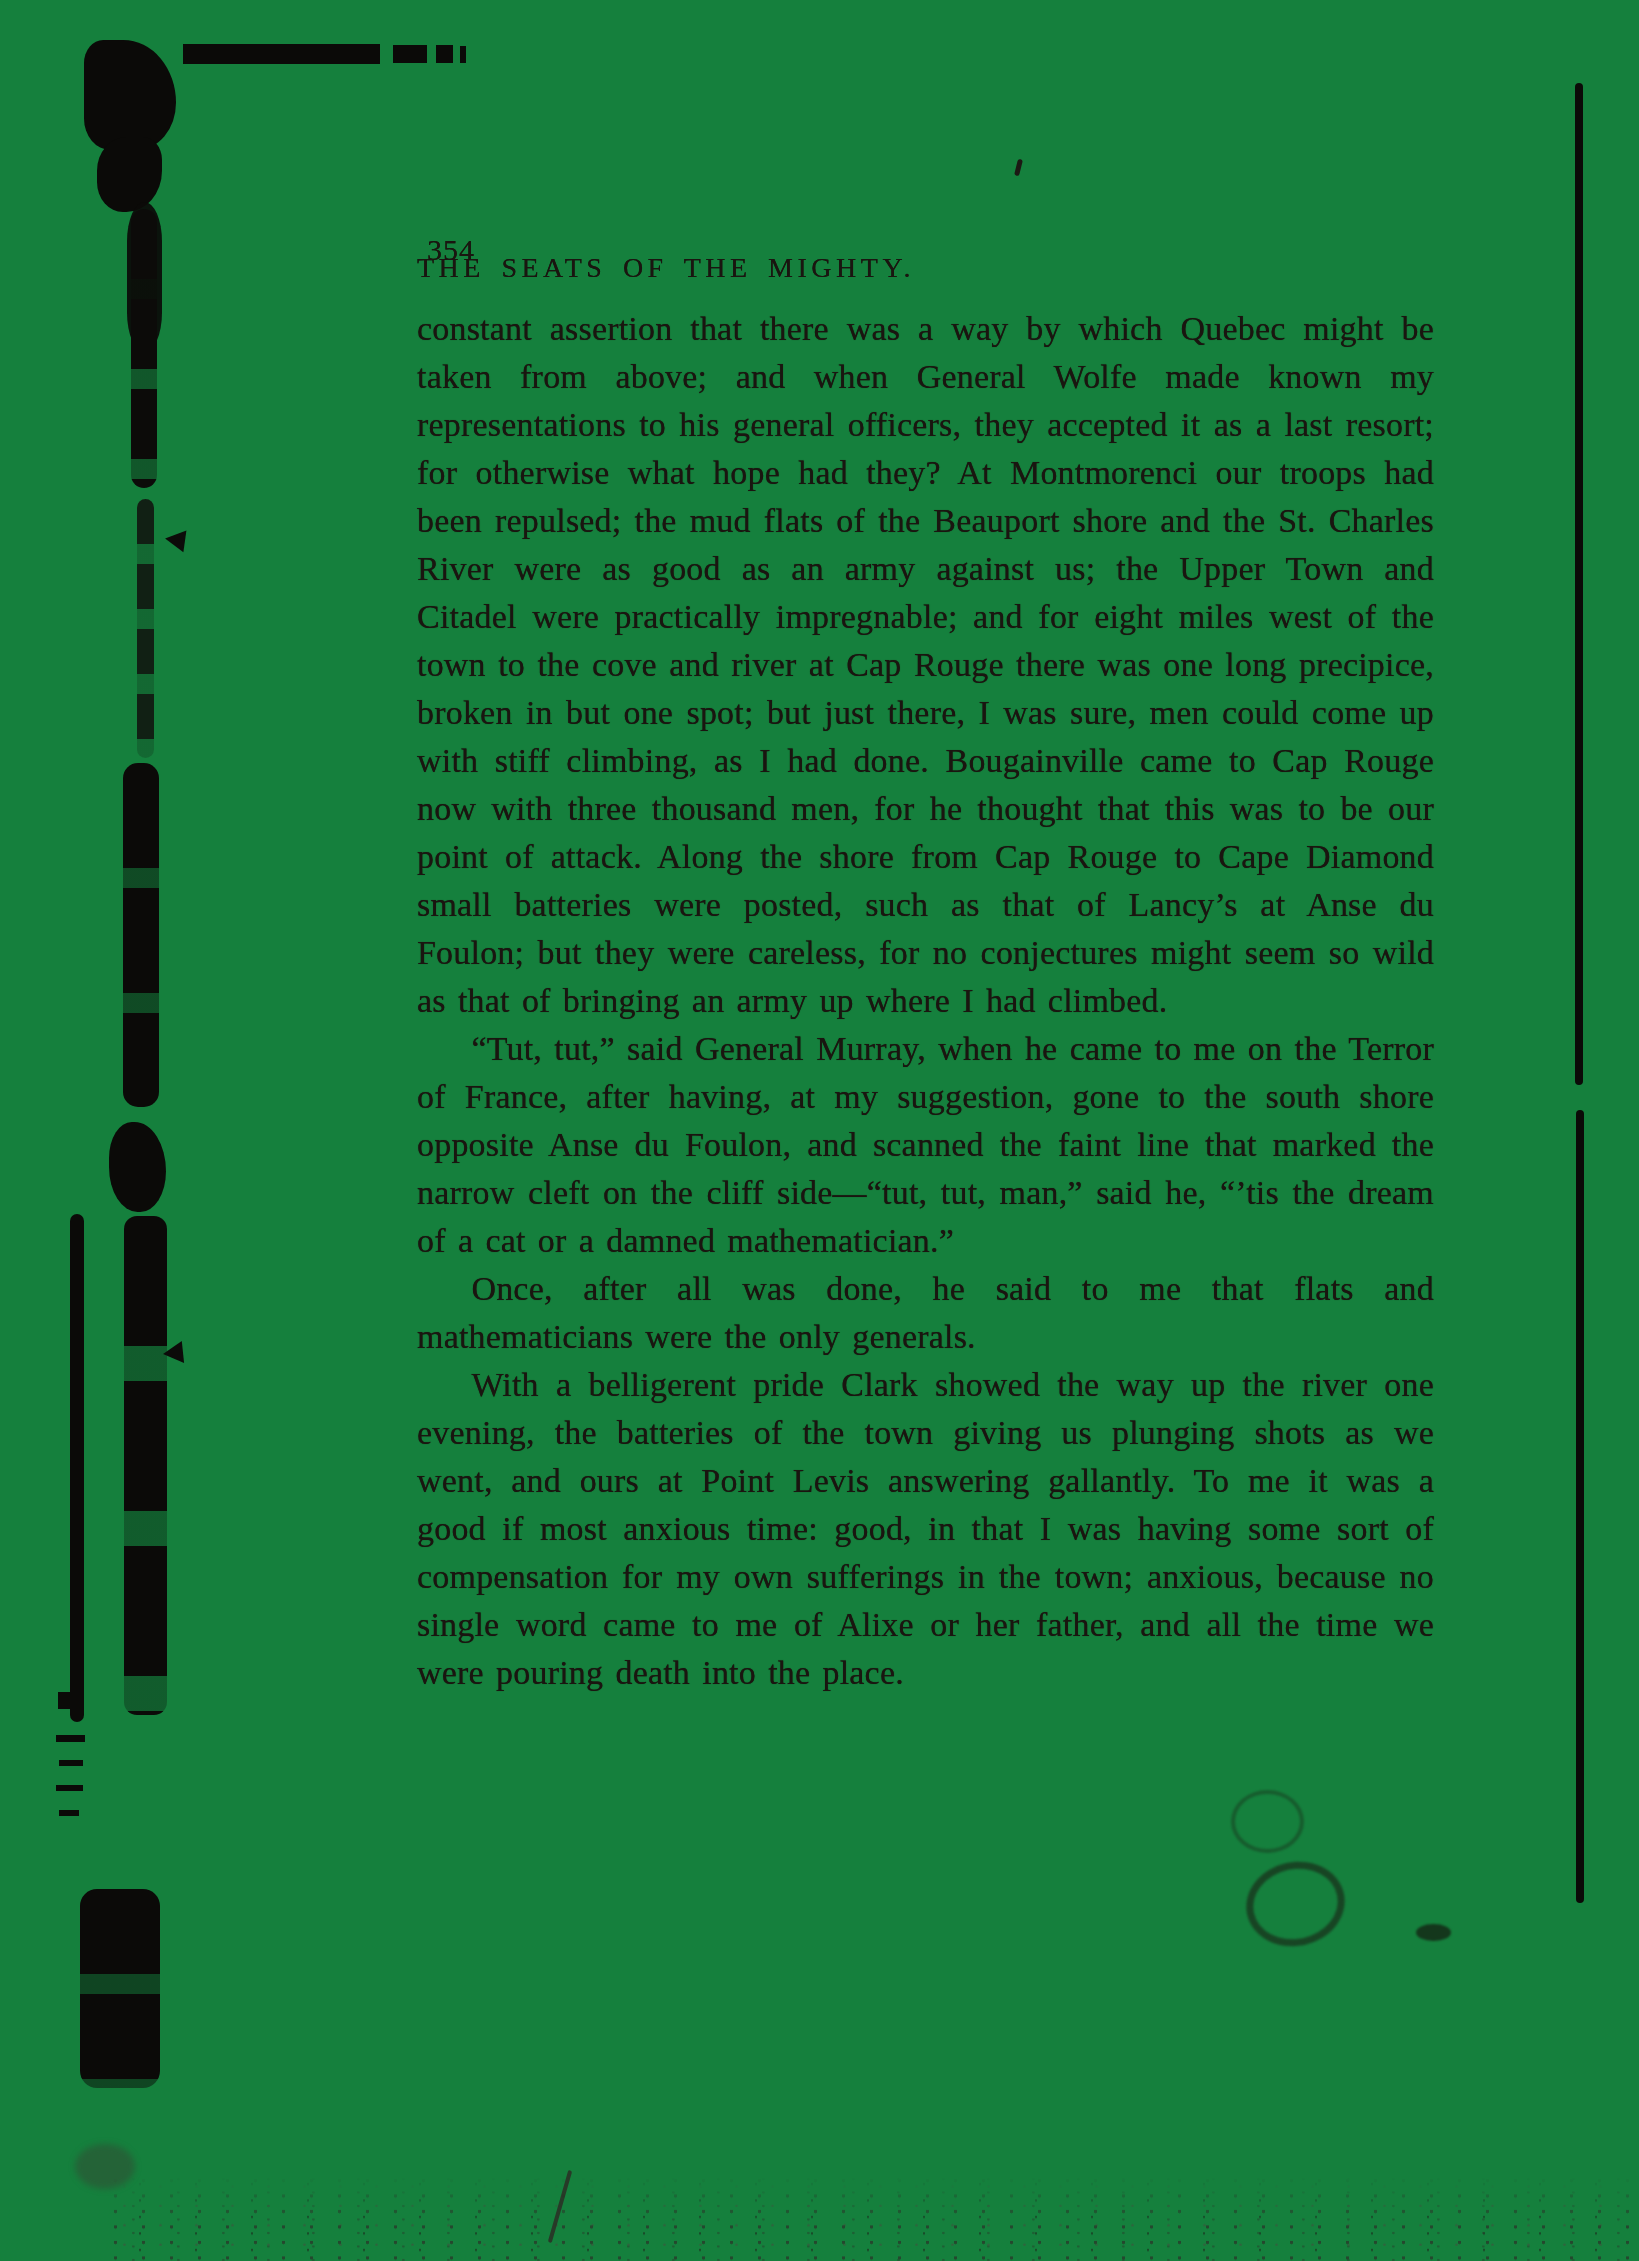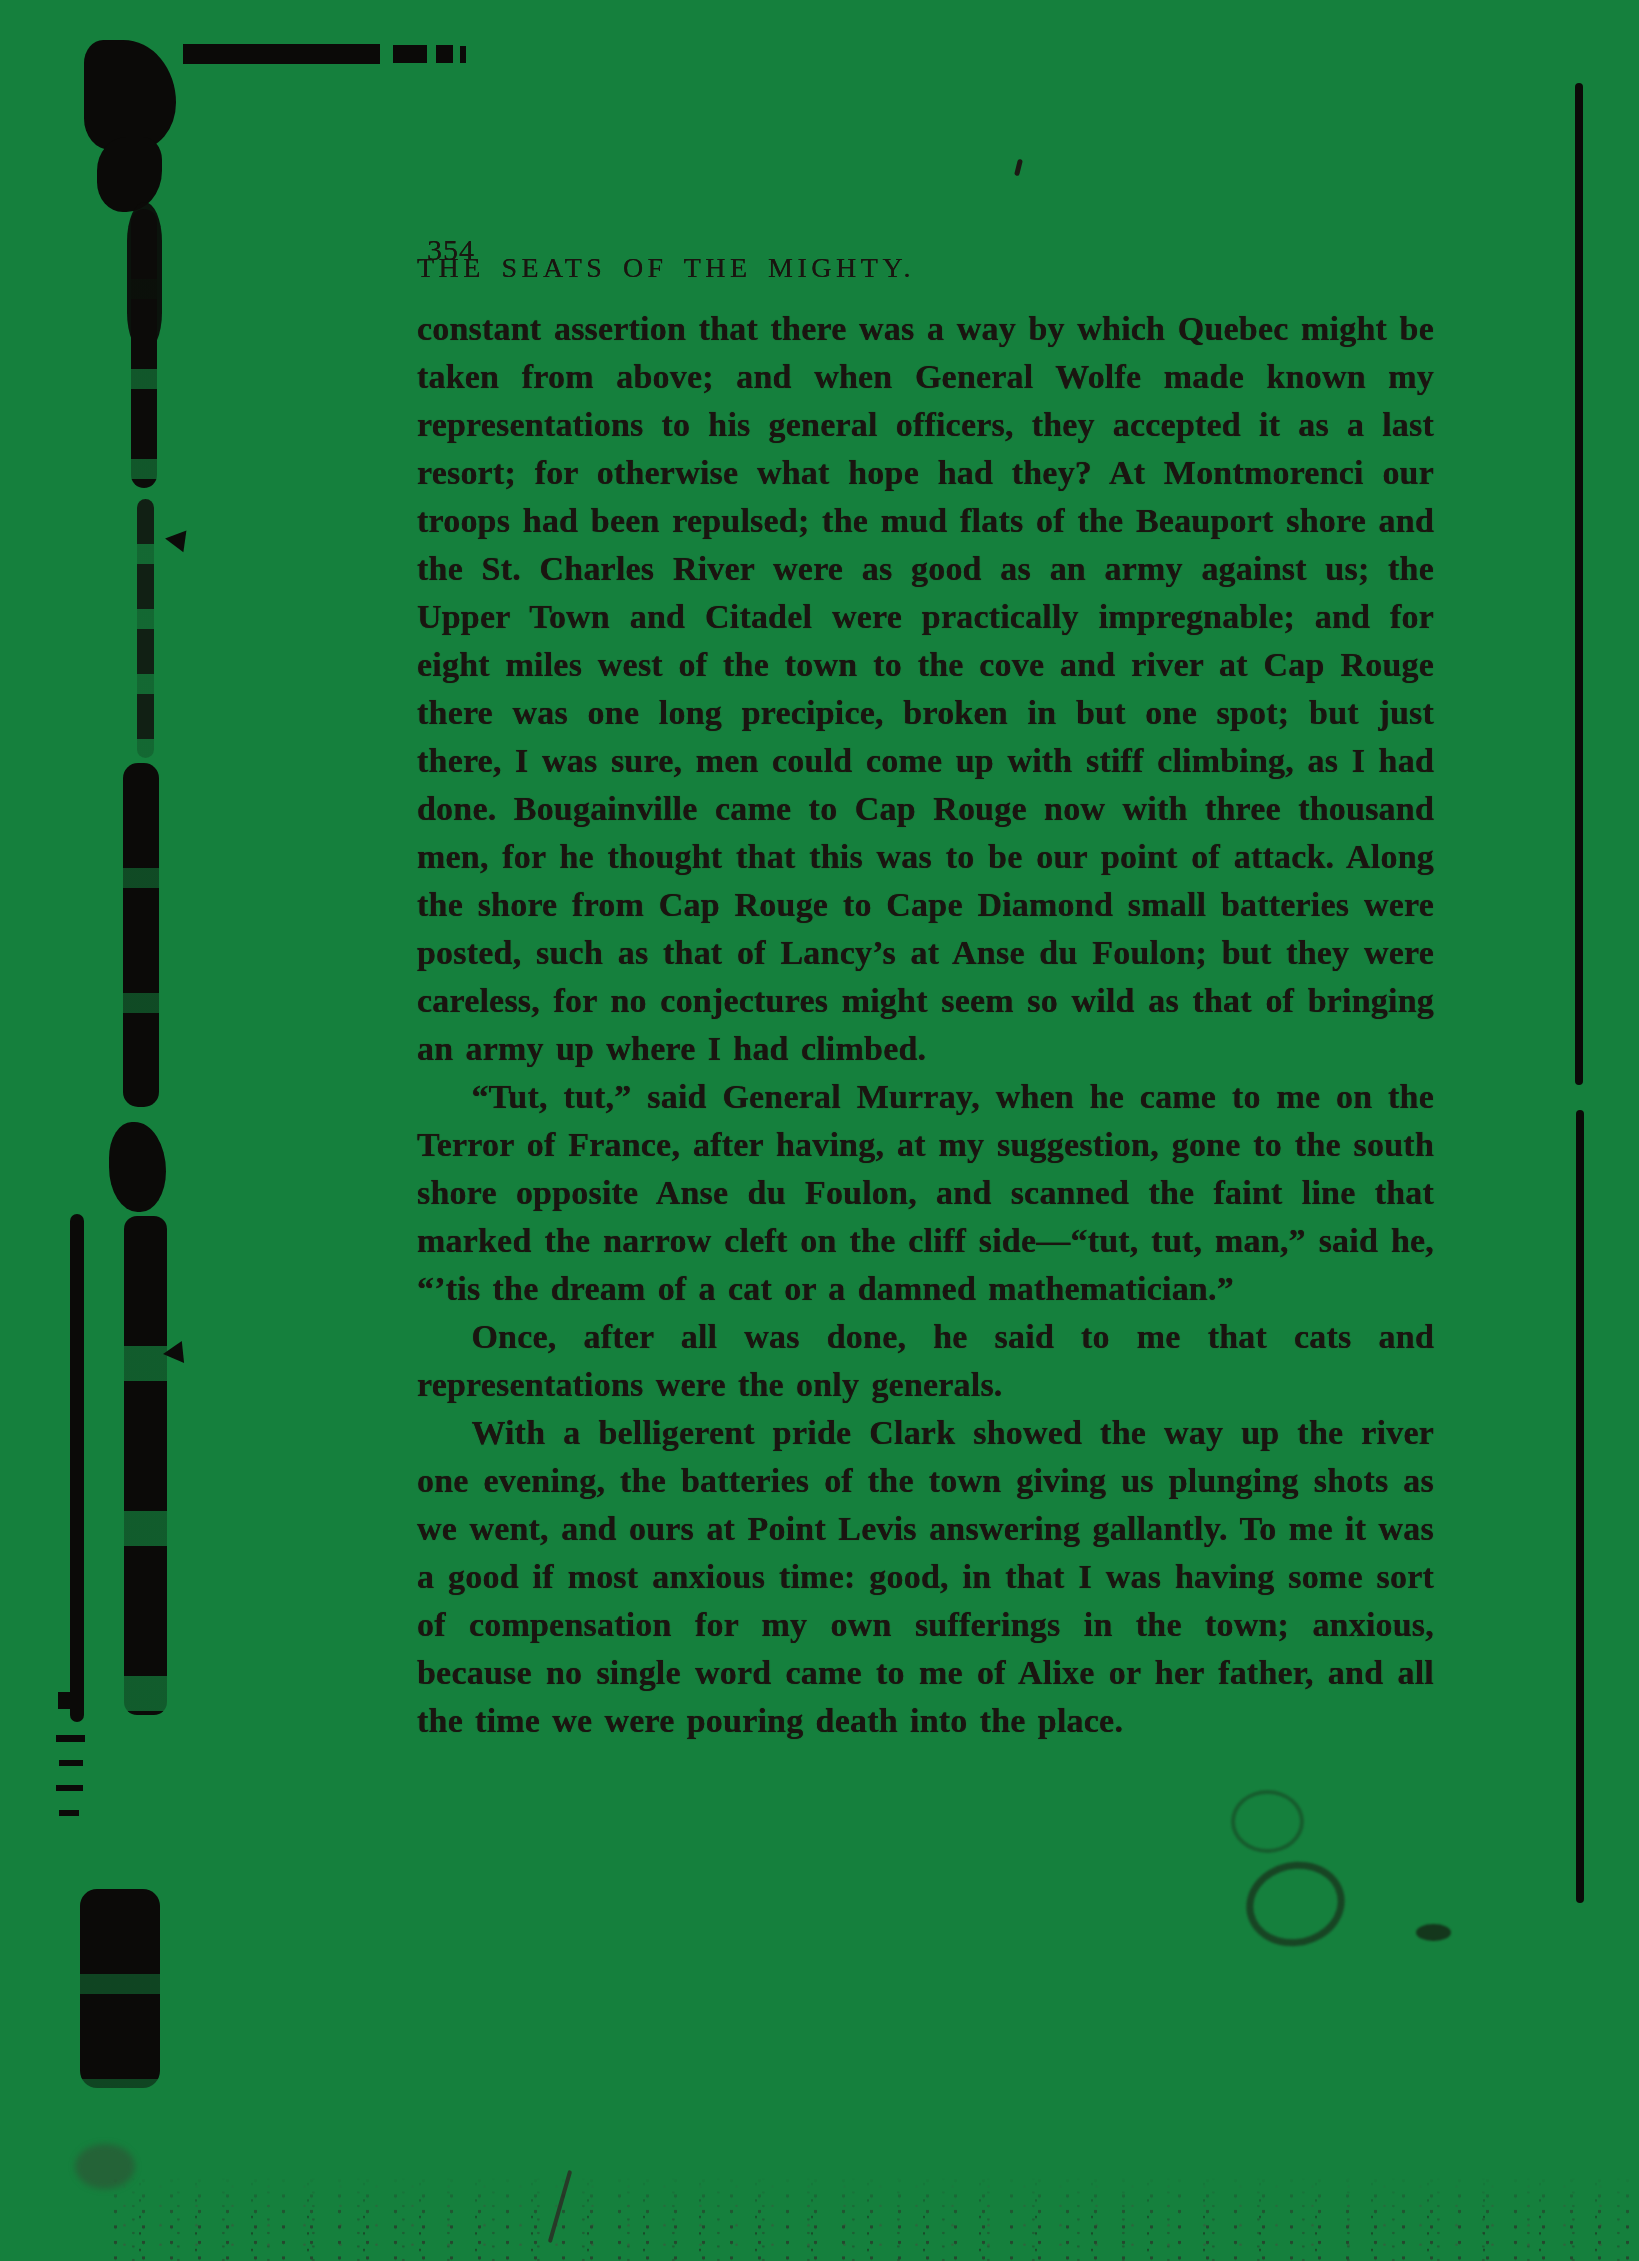--- a/index.html
+++ b/index.html
@@ -56,21 +56,20 @@
     text-align: justify;
     word-spacing: 3.5px;
     letter-spacing: 0.2px;
     hyphens: auto;
     -webkit-hyphens: auto;
     text-shadow: 0 0 0.7px rgba(24,19,12,0.85);
   }
   .body-text p {
     margin: 0;
     text-indent: 1.6em;
-    font-weight: bold;
   }
   .body-text p.no-indent {
     text-indent: 0;
   }
 
   
   .artifact { position: absolute; background: #0b0a08; }
   .soft { filter: blur(0.6px); }
 
   
@@ -175,21 +174,21 @@
 <div class="page">
 
   <div class="header">
     <span class="page-number">354</span>
     <span class="running-title">THE SEATS OF THE MIGHTY.</span>
   </div>
 
   <div class="body-text">
     <p class="no-indent">constant assertion that there was a way by which Quebec might be taken from above; and when General Wolfe made known my representations to his general officers, they accepted it as a last resort; for otherwise what hope had they?  At Montmorenci our troops had been repulsed; the mud flats of the Beauport shore and the St. Charles River were as good as an army against us; the Upper Town and Citadel were practically impregnable; and for eight miles west of the town to the cove and river at Cap Rouge there was one long precipice, broken in but one spot; but just there, I was sure, men could come up with stiff climbing, as I had done.  Bougainville came to Cap Rouge now with three thousand men, for he thought that this was to be our point of attack.  Along the shore from Cap Rouge to Cape Diamond small batteries were posted, such as that of Lancy’s at Anse du Foulon; but they were careless, for no conjectures might seem so wild as that of bringing an army up where I had climbed.</p>
     <p>“Tut, tut,” said General Murray, when he came to me on the Terror of France, after having, at my suggestion, gone to the south shore opposite Anse du Foulon, and scanned the faint line that marked the narrow cleft on the cliff side—“tut, tut, man,” said he, “’tis the dream of a cat or a damned mathematician.”</p>
-    <p>Once, after all was done, he said to me that cats and representations were the only generals.</p>
+    <p>Once, after all was done, he said to me that flats and mathematicians were the only generals.</p>
     <p>With a belligerent pride Clark showed the way up the river one evening, the batteries of the town giving us plunging shots as we went, and ours at Point Levis answering gallantly.  To me it was a good if most anxious time: good, in that I was having some sort of compensation for my own sufferings in the town; anxious, because no single word came to me of Alixe or her father, and all the time we were pouring death into the place.</p>
   </div>
 
   <div>
     <div class="artifact soft torn-a"></div>
     <div class="artifact soft torn-b"></div>
     <div class="artifact soft torn-c"></div>
 
     <div class="artifact bar-main"></div>
     <div class="artifact bar-b"></div>

